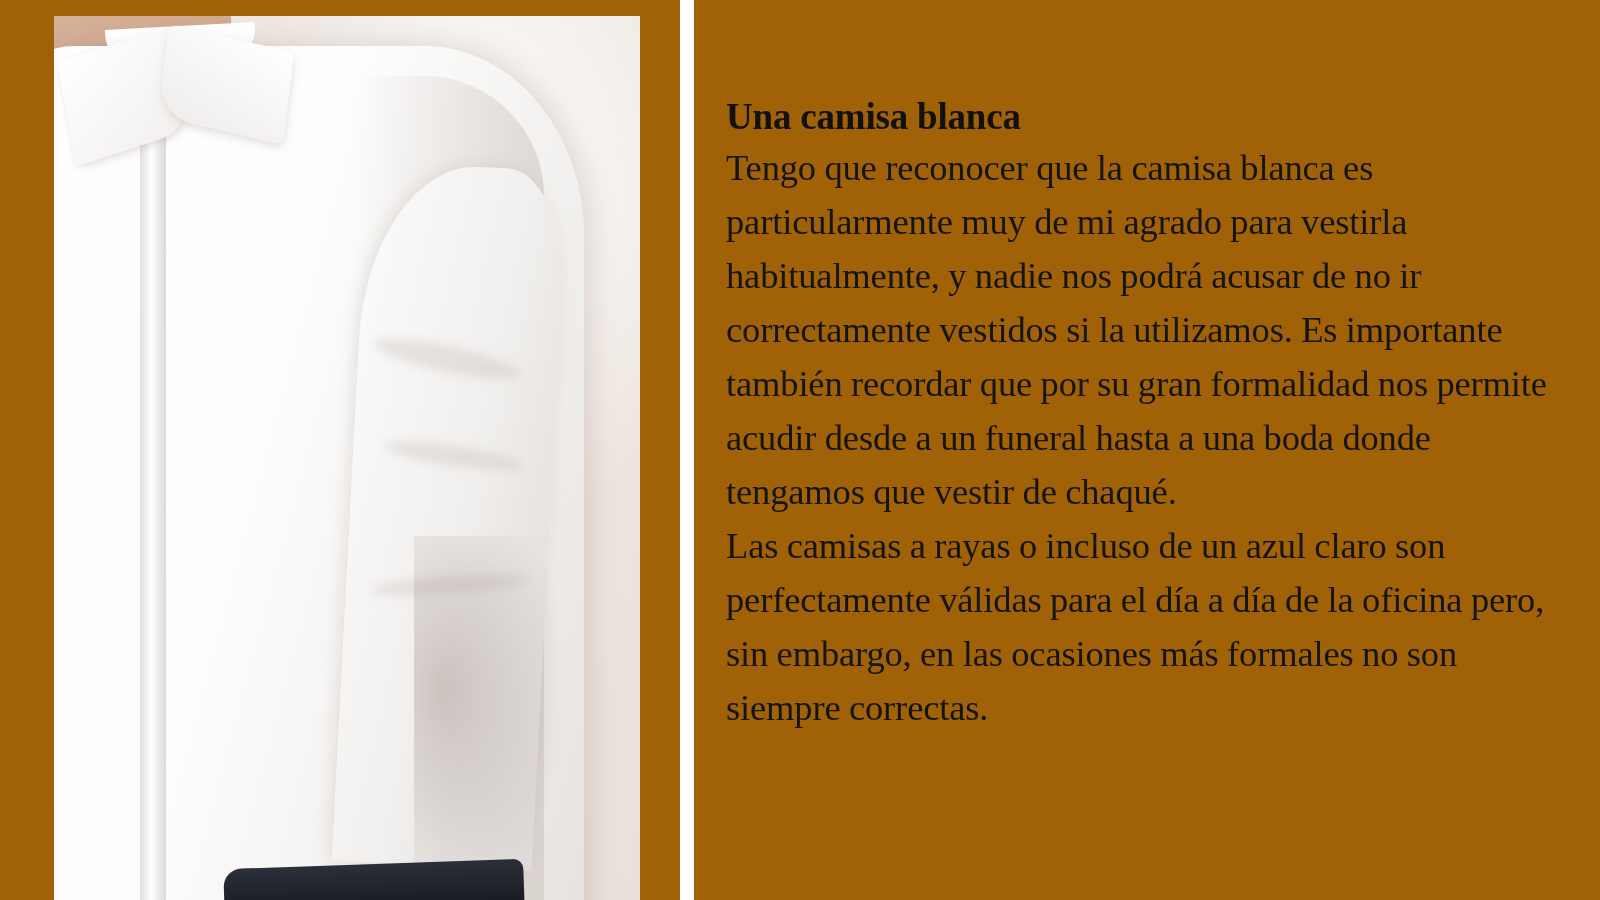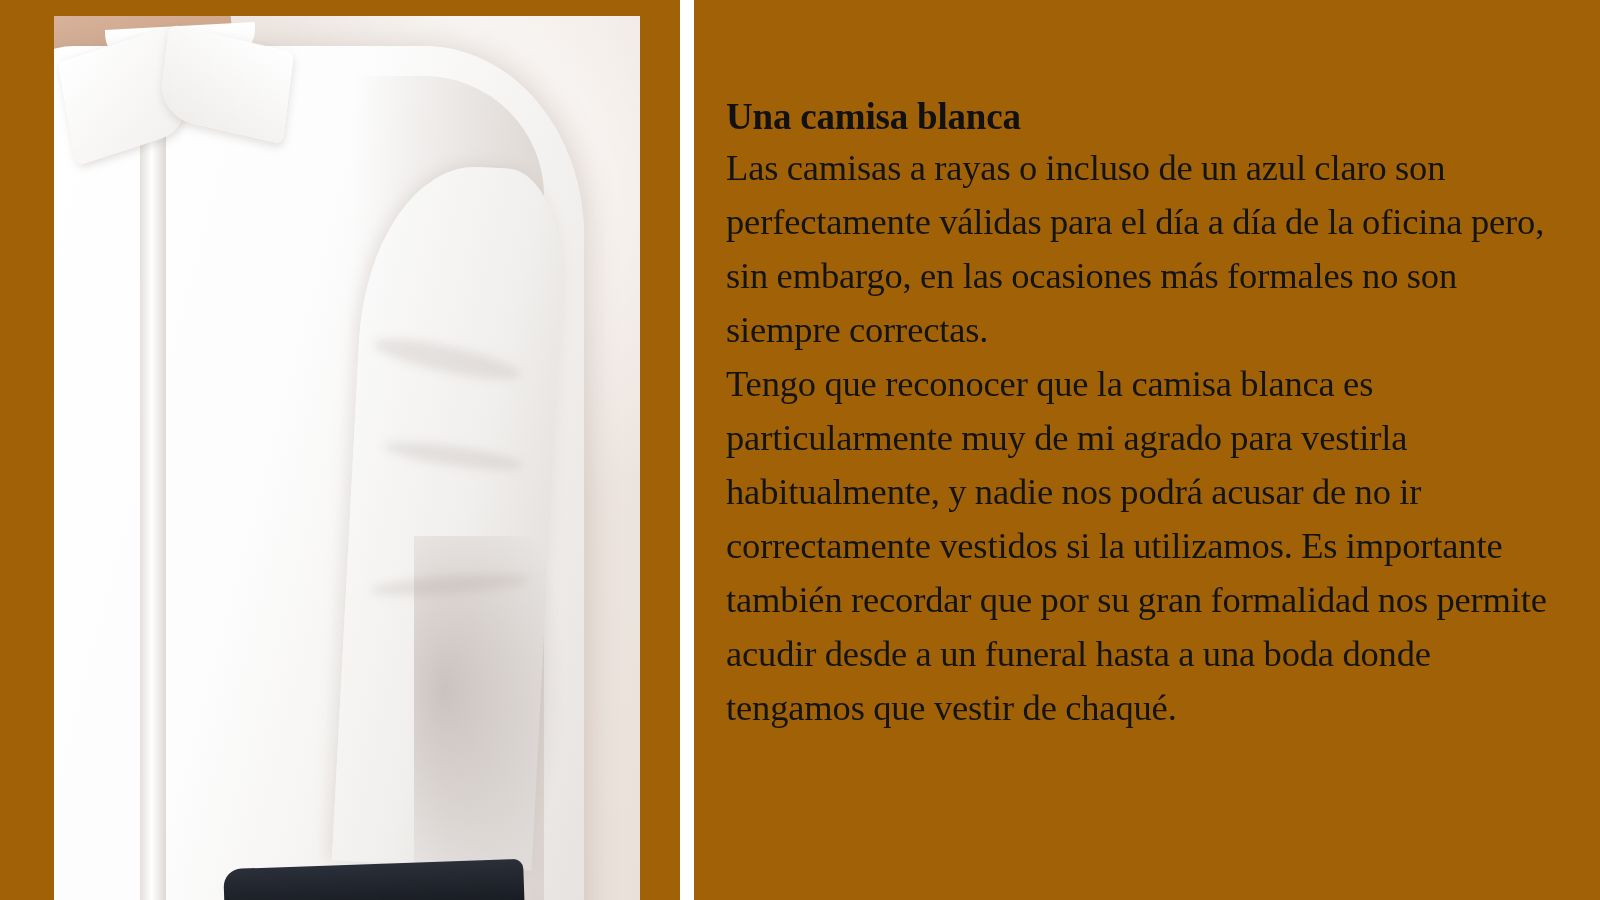--- a/index.html
+++ b/index.html
@@ -223,18 +223,18 @@
     <div class="collar-right"></div>
     <div class="body-shadow"></div>
     <div class="waist-dark"></div>
   </figure>
 
   <div class="divider"></div>
 
   <section class="text-panel">
     <h1 class="article-heading">Una camisa blanca</h1>
     <div class="article-body">
+      <p>Tengo que reconocer que la camisa blanca es particularmente muy de mi agrado para vestirla habitualmente, y nadie nos podrá acusar de no ir correctamente vestidos si la utilizamos. Es importante también recordar que por su gran formalidad nos permite acudir desde a un funeral hasta a una boda donde tengamos que vestir de chaqué.</p>
       <p>Las camisas a rayas o incluso de un azul claro son perfectamente válidas para el día a día de la oficina pero, sin embargo, en las ocasiones más formales no son siempre correctas.</p>
-      <p>Tengo que reconocer que la camisa blanca es particularmente muy de mi agrado para vestirla habitualmente, y nadie nos podrá acusar de no ir correctamente vestidos si la utilizamos. Es importante también recordar que por su gran formalidad nos permite acudir desde a un funeral hasta a una boda donde tengamos que vestir de chaqué.</p>
     </div>
   </section>
 
 </div>
 
 </body></html>

